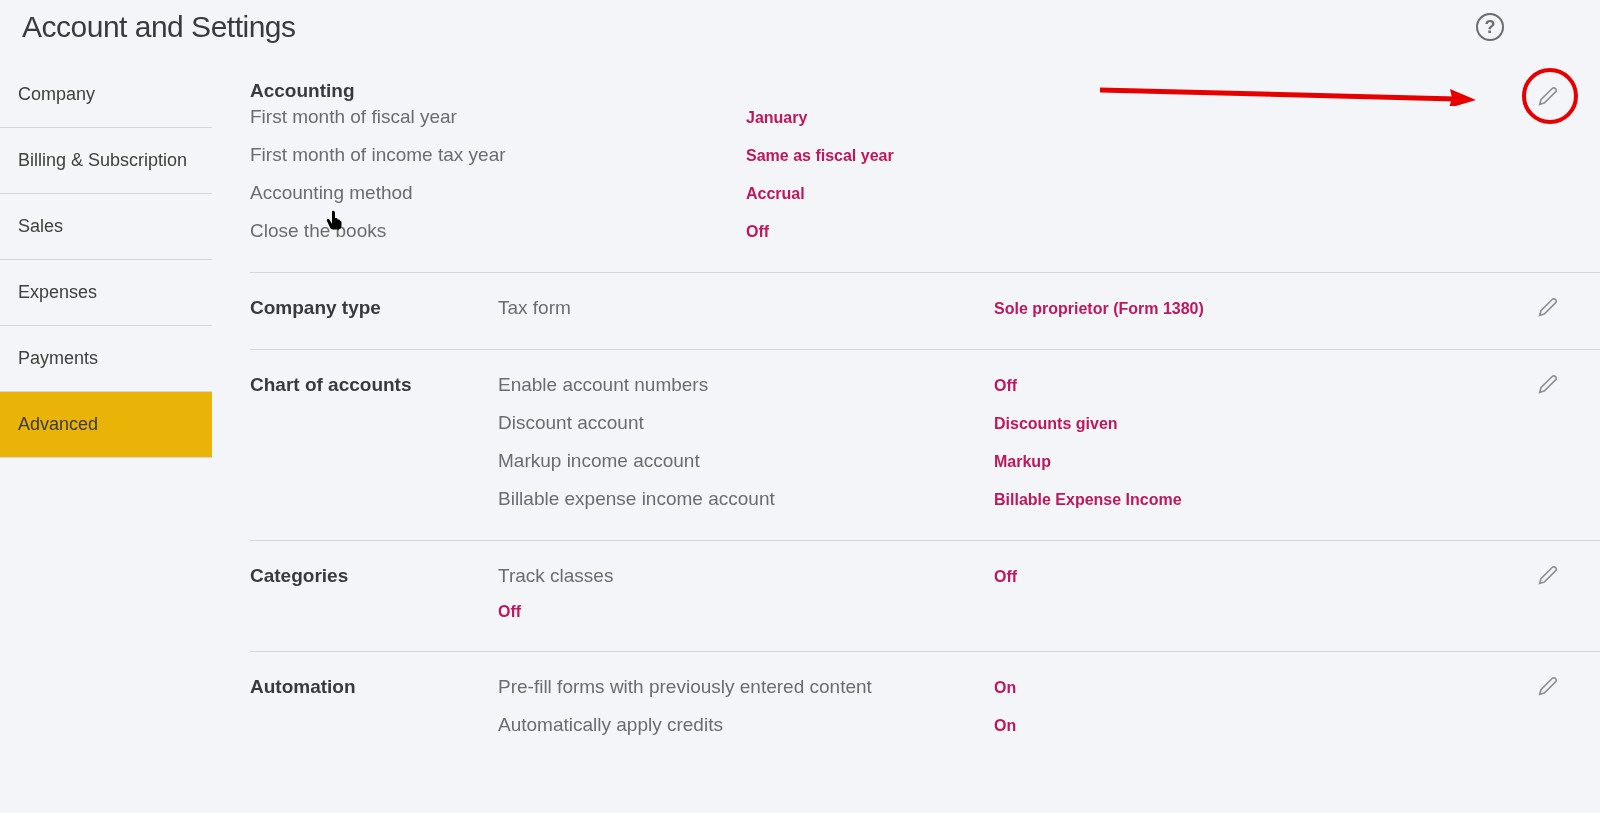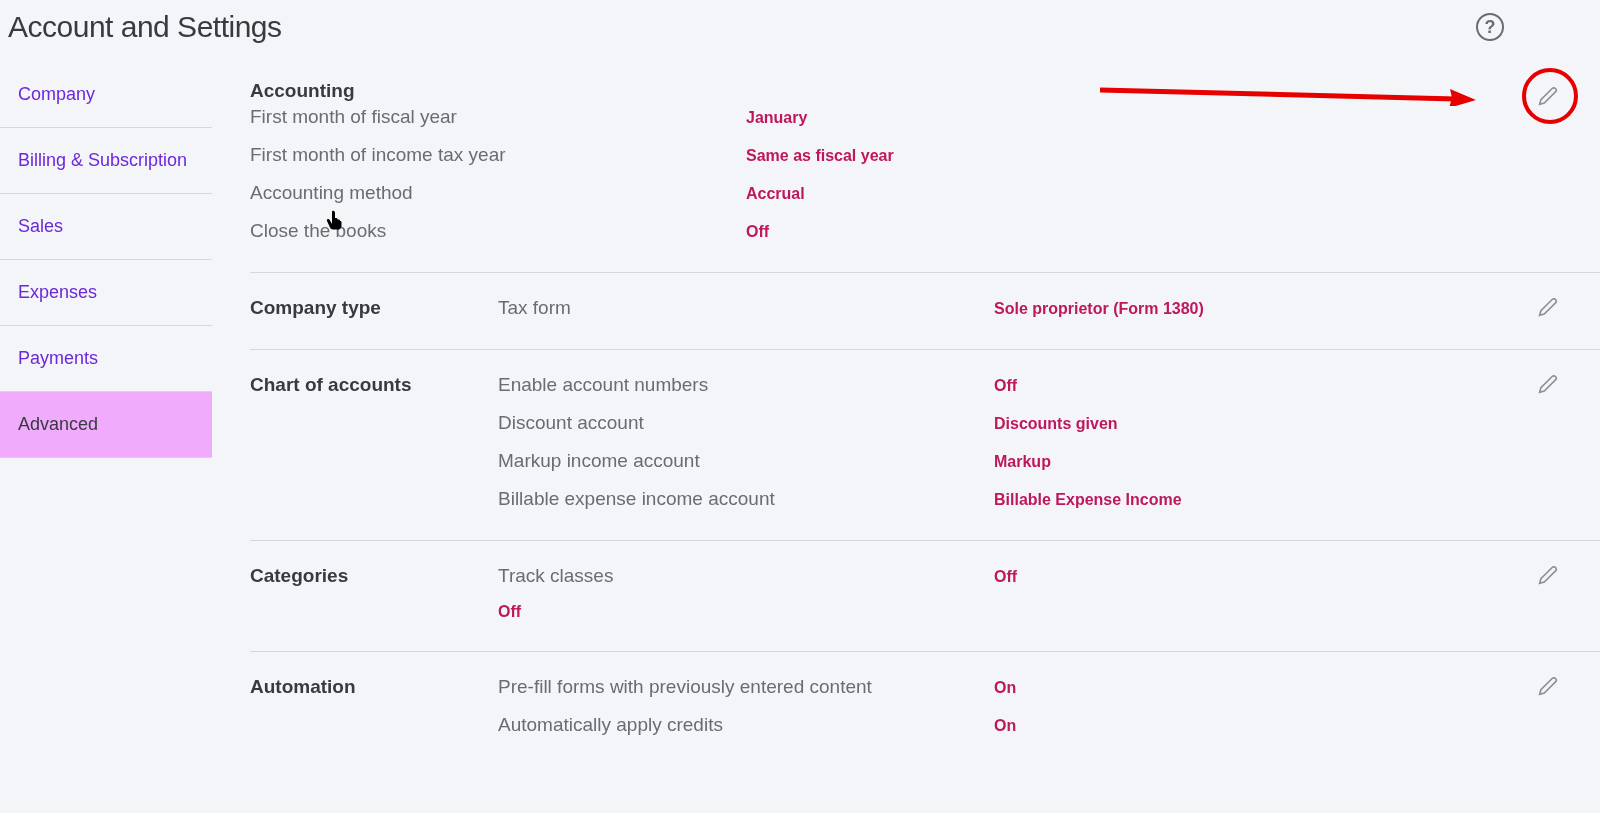--- a/index.html
+++ b/index.html
@@ -9,21 +9,21 @@
       font-family: -apple-system, BlinkMacSystemFont, "Segoe UI", Arial, sans-serif;
     }
     body {
       background: #f4f5f8;
       width: 1600px;
       height: 813px;
       overflow: hidden;
       position: relative;
     }
     .header {
-      padding: 10px 18px 18px 8px;
+      padding: 10px 18px 18px 22px;
       display: flex;
       justify-content: space-between;
       align-items: center;
     }
     .page-title {
       font-size: 30px;
       font-weight: 500;
       color: #393a3d;
       letter-spacing: -0.5px;
     }
@@ -44,26 +44,26 @@
     .layout {
       display: flex;
     }
     .sidebar {
       width: 212px;
       flex-shrink: 0;
     }
     .sidebar-item {
       padding: 22px 18px;
       font-size: 18px;
-      color: #6d28d9;
+      color: #404040;
       border-bottom: 1px solid #d4d7dc;
       cursor: pointer;
     }
     .sidebar-item.active {
-      background: #f0abfc;
+      background: #eab308;
       color: #393a3d;
     }
     .content {
       flex: 1;
       padding-left: 38px;
       padding-top: 0;
       position: relative;
     }
     .section {
       display: flex;

